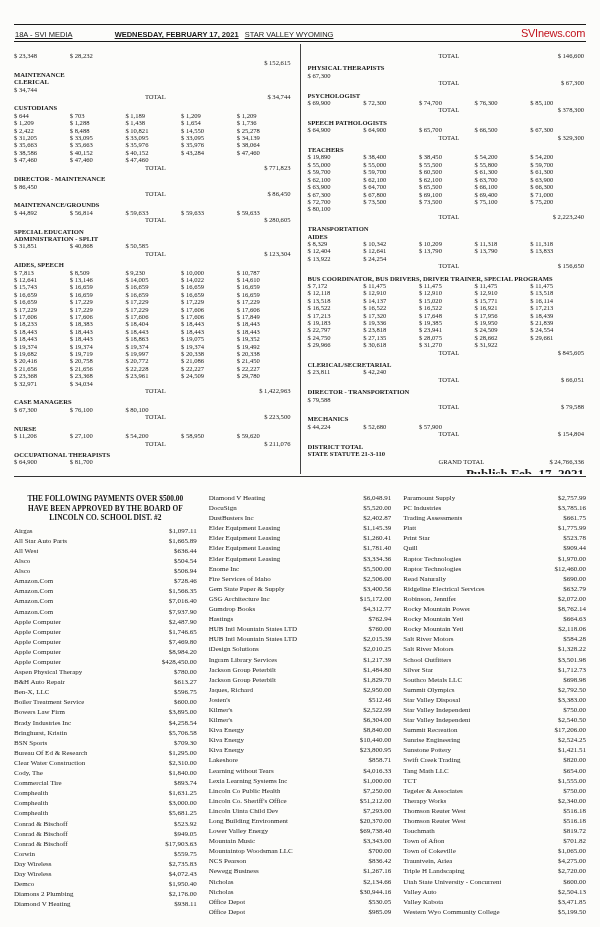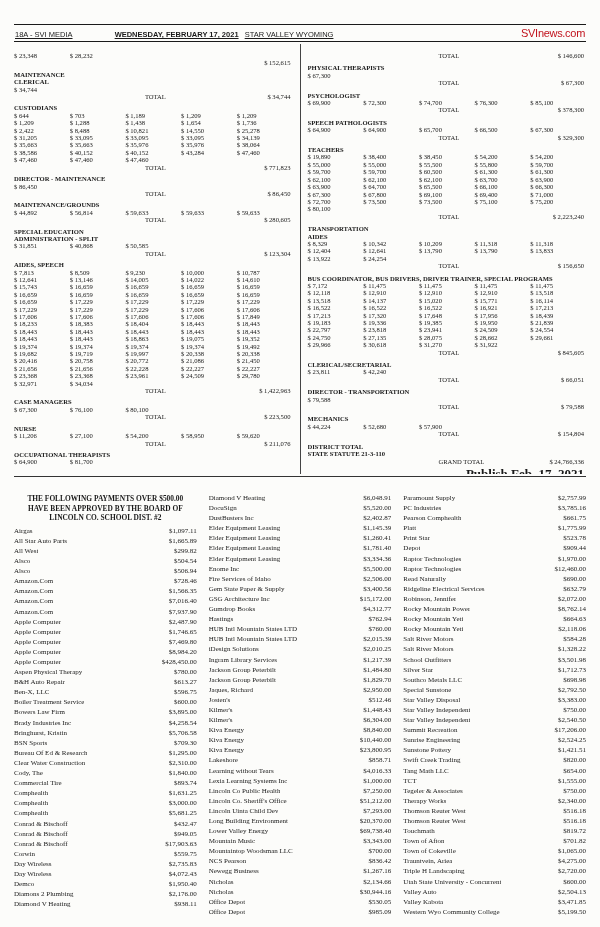--- a/index.html
+++ b/index.html
@@ -567,21 +567,21 @@
           <div class="prow">
             <span class="pname">Airgas</span>
             <span class="pamt">$1,097.11</span>
           </div>
           <div class="prow">
             <span class="pname">All Star Auto Parts</span>
             <span class="pamt">$1,665.89</span>
           </div>
           <div class="prow">
             <span class="pname">All West</span>
-            <span class="pamt">$299.82</span>
+            <span class="pamt">$636.44</span>
           </div>
           <div class="prow">
             <span class="pname">Alsco</span>
             <span class="pamt">$504.54</span>
           </div>
           <div class="prow">
             <span class="pname">Alsco</span>
             <span class="pamt">$506.94</span>
           </div>
           <div class="prow">
@@ -675,21 +675,21 @@
           <div class="prow">
             <span class="pname">Comphealth</span>
             <span class="pamt">$3,000.00</span>
           </div>
           <div class="prow">
             <span class="pname">Comphealth</span>
             <span class="pamt">$5,681.25</span>
           </div>
           <div class="prow">
             <span class="pname">Conrad &amp; Bischoff</span>
-            <span class="pamt">$432.47</span>
+            <span class="pamt">$523.92</span>
           </div>
           <div class="prow">
             <span class="pname">Conrad &amp; Bischoff</span>
             <span class="pamt">$949.05</span>
           </div>
           <div class="prow">
             <span class="pname">Conrad &amp; Bischoff</span>
             <span class="pamt">$17,903.63</span>
           </div>
           <div class="prow">
@@ -798,21 +798,21 @@
         <div class="prow">
           <span class="pname">Jaques, Richard</span>
           <span class="pamt">$2,950.00</span>
         </div>
         <div class="prow">
           <span class="pname">Josten's</span>
           <span class="pamt">$512.46</span>
         </div>
         <div class="prow">
           <span class="pname">Kilmer's</span>
-          <span class="pamt">$1,448.43</span>
+          <span class="pamt">$2,522.99</span>
         </div>
         <div class="prow">
           <span class="pname">Kilmer's</span>
           <span class="pamt">$6,304.00</span>
         </div>
         <div class="prow">
           <span class="pname">Kiva Energy</span>
           <span class="pamt">$8,840.00</span>
         </div>
         <div class="prow">
@@ -891,33 +891,33 @@
     <div class="pcol" id="pay-list3">
         <div class="prow">
           <span class="pname">Paramount Supply</span>
           <span class="pamt">$2,757.99</span>
         </div>
         <div class="prow">
           <span class="pname">PC Industries</span>
           <span class="pamt">$3,785.16</span>
         </div>
         <div class="prow">
-          <span class="pname">Pearson Comphealth</span>
+          <span class="pname">Trading Assessments</span>
           <span class="pamt">$661.75</span>
         </div>
         <div class="prow">
           <span class="pname">Platt</span>
           <span class="pamt">$1,775.99</span>
         </div>
         <div class="prow">
           <span class="pname">Print Star</span>
           <span class="pamt">$523.78</span>
         </div>
         <div class="prow">
-          <span class="pname">Depot</span>
+          <span class="pname">Quill</span>
           <span class="pamt">$909.44</span>
         </div>
         <div class="prow">
           <span class="pname">Raptor Technologies</span>
           <span class="pamt">$1,970.00</span>
         </div>
         <div class="prow">
           <span class="pname">Raptor Technologies</span>
           <span class="pamt">$12,460.00</span>
         </div>
@@ -959,21 +959,21 @@
         </div>
         <div class="prow">
           <span class="pname">Silver Star</span>
           <span class="pamt">$1,712.73</span>
         </div>
         <div class="prow">
           <span class="pname">Southco Metals LLC</span>
           <span class="pamt">$698.98</span>
         </div>
         <div class="prow">
-          <span class="pname">Special Sunstone</span>
+          <span class="pname">Summit Olympics</span>
           <span class="pamt">$2,792.50</span>
         </div>
         <div class="prow">
           <span class="pname">Star Valley Disposal</span>
           <span class="pamt">$3,383.00</span>
         </div>
         <div class="prow">
           <span class="pname">Star Valley Independent</span>
           <span class="pamt">$750.00</span>
         </div>

